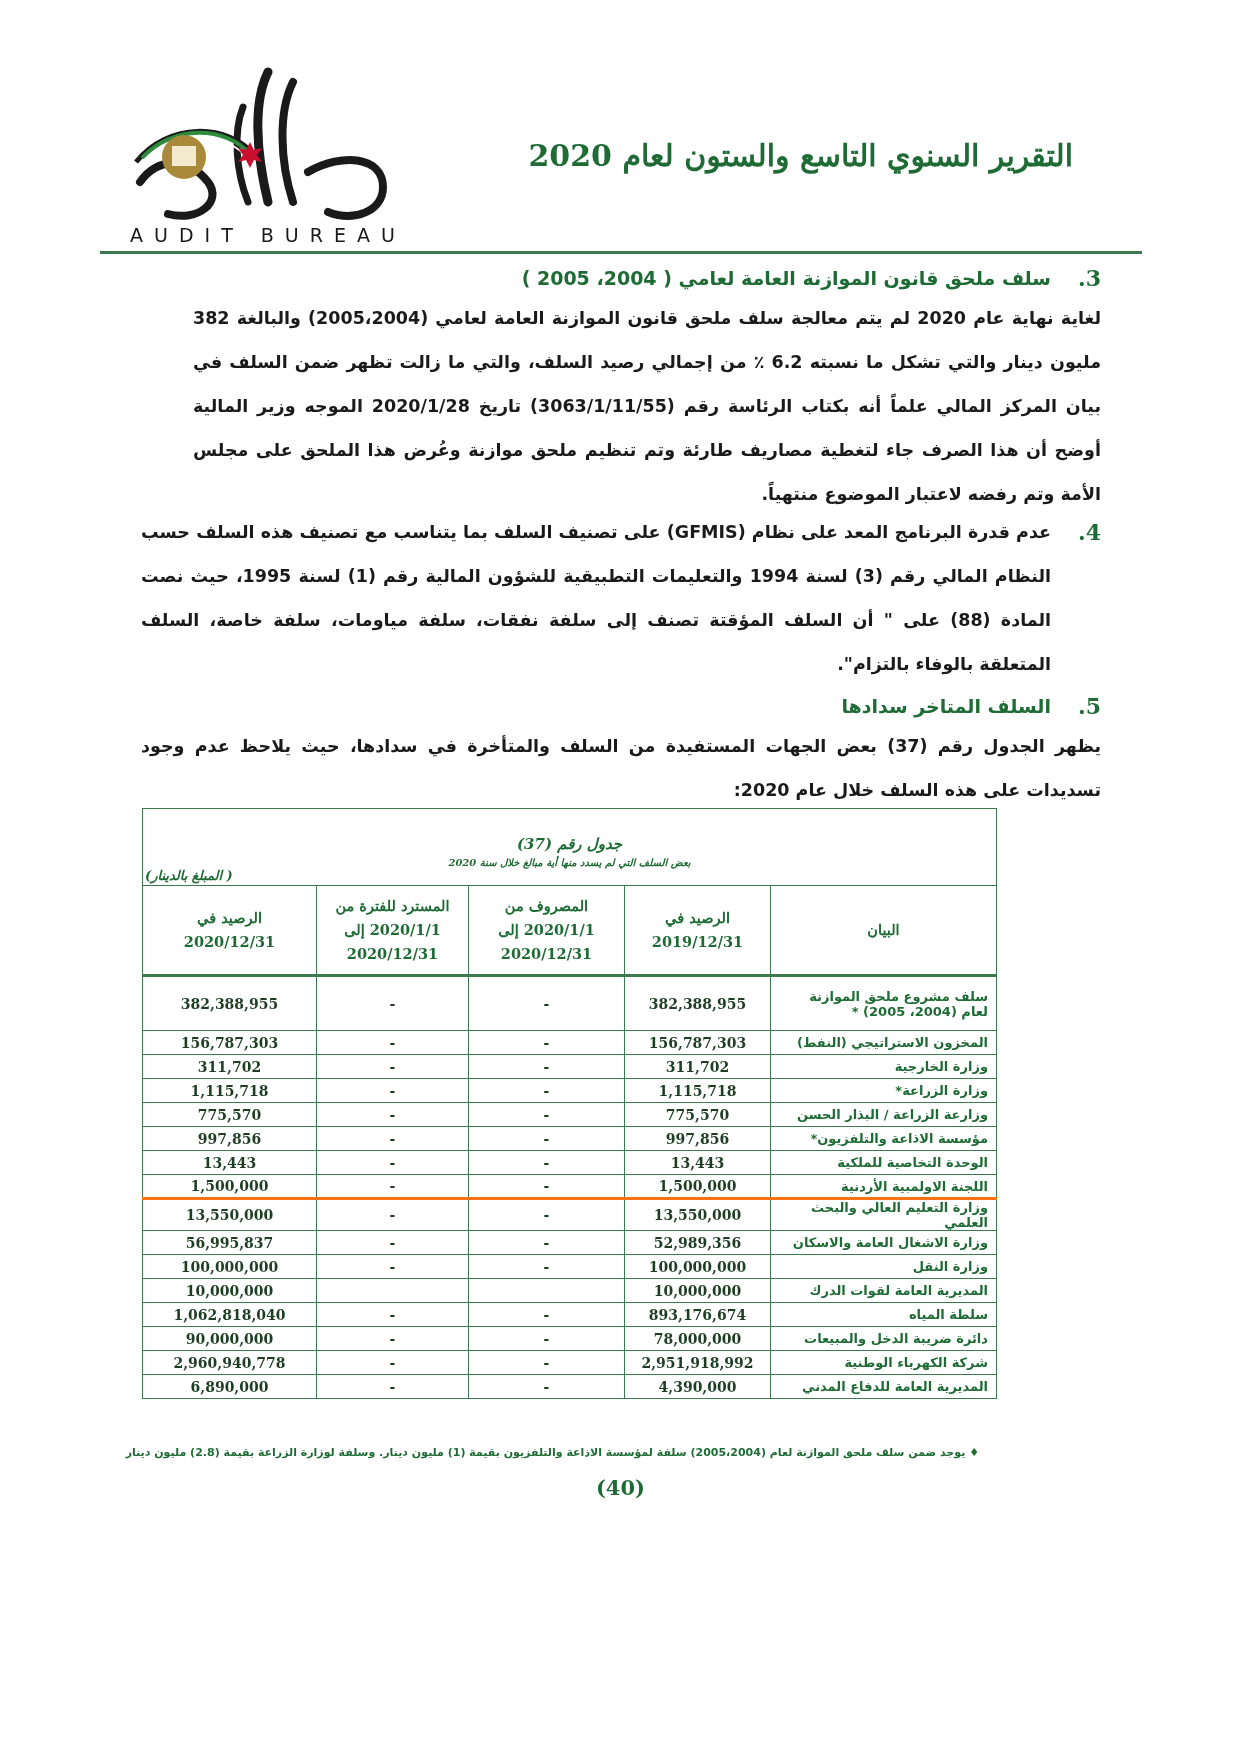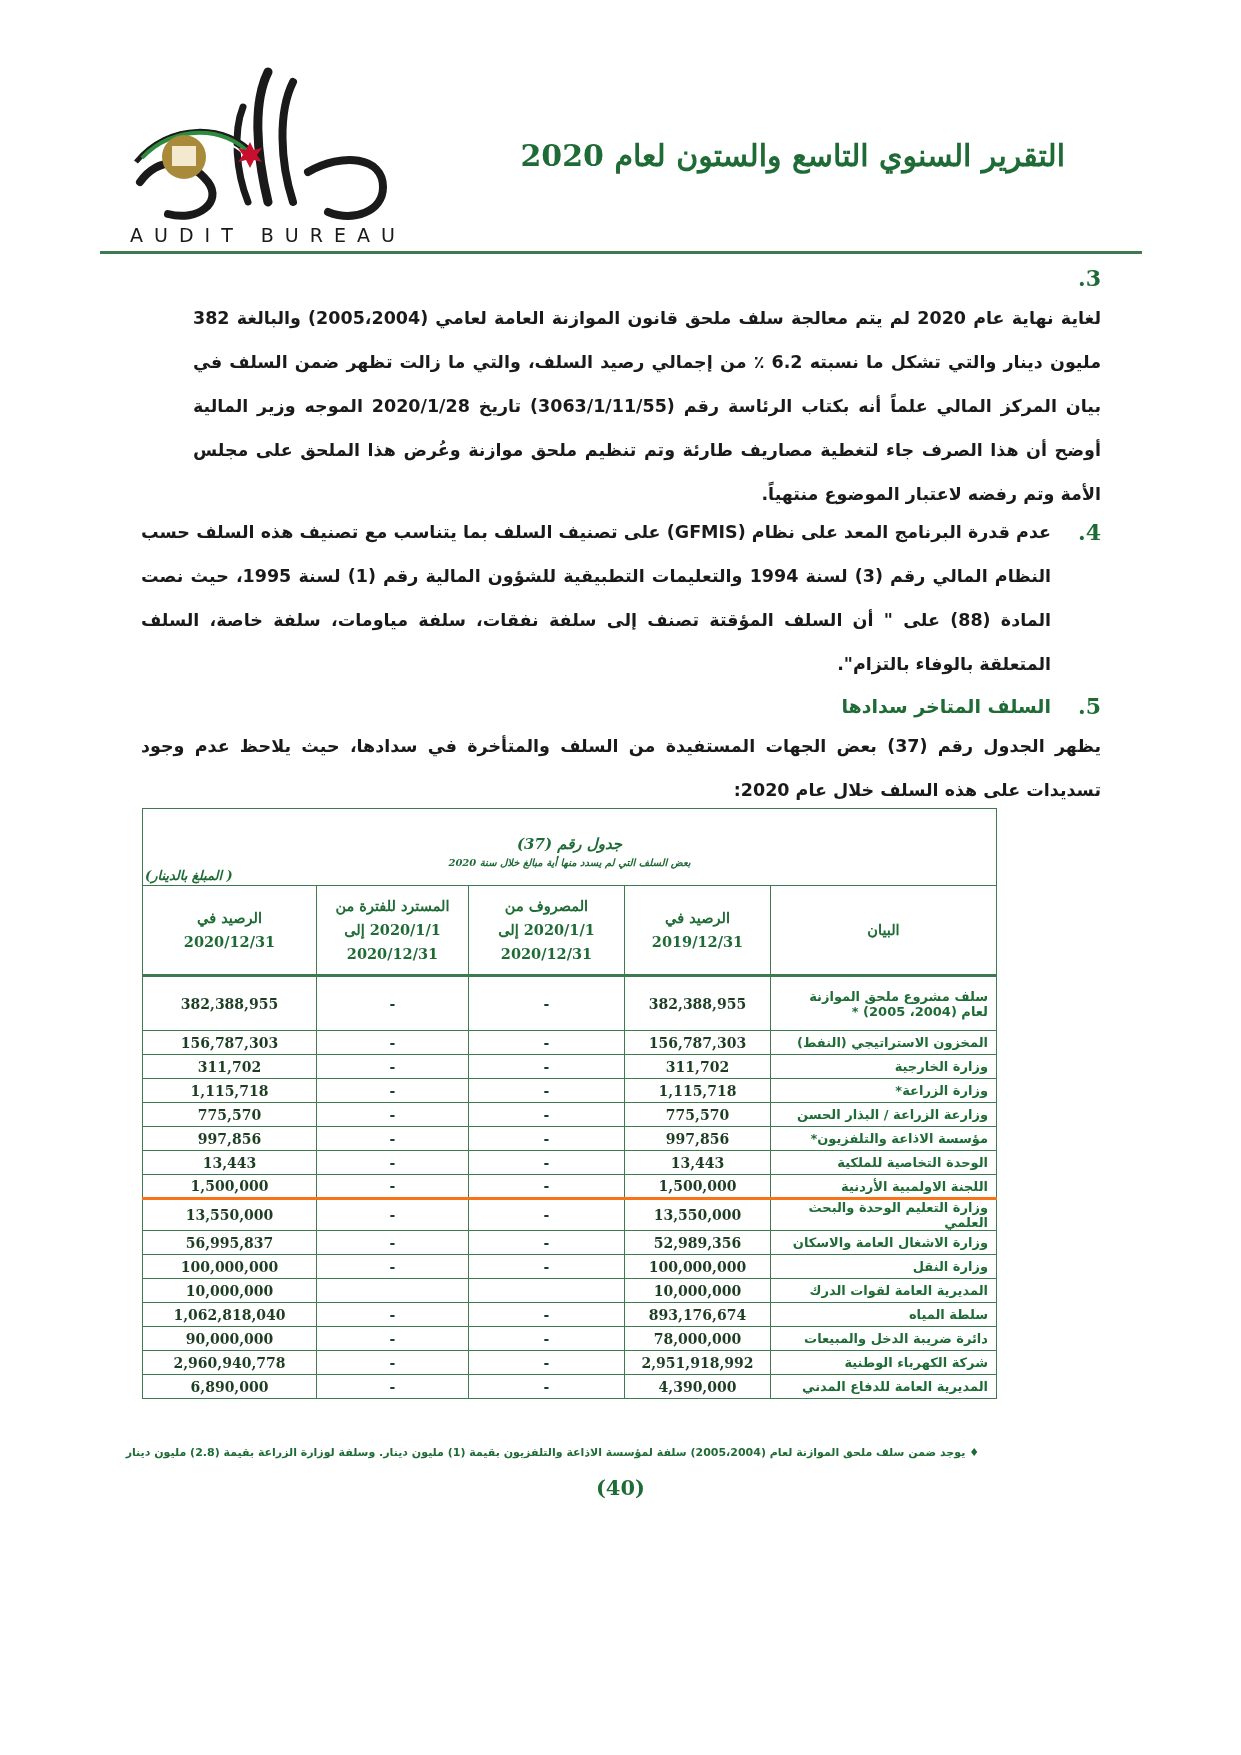--- a/index.html
+++ b/index.html
@@ -6,21 +6,21 @@
   body { width: 1241px; height: 1755px; position: relative; overflow: hidden;
          font-family: "DejaVu Sans", sans-serif; color: #1a1a1a; }
 
   
   .header { position: absolute; left: 0; top: 0; width: 1241px; height: 260px; }
   .logo { position: absolute; left: 128px; top: 62px; width: 290px; height: 185px; }
   .logo-svg { position: absolute; left: 0; top: 0; }
   .logo-text { position: absolute; left: 2px; top: 162px; width: 286px;
                font-family: "DejaVu Sans", sans-serif; font-size: 19px; letter-spacing: 11px;
                color: #1a1a1a; white-space: nowrap; }
-  .report-title { position: absolute; right: 176px; top: 138px; direction: rtl;
+  .report-title { position: absolute; right: 168px; top: 138px; direction: rtl;
                   font-family: "DejaVu Serif", serif; font-weight: bold; font-size: 30px;
                   color: #1f6b35; white-space: nowrap; }
   .header-rule { position: absolute; left: 100px; top: 251px; width: 1042px; height: 3px;
                  background: #3d7a4f; }
 
   
   .section { position: absolute; right: 140px; direction: rtl; width: 960px; }
   .sec-head { display: flex; align-items: center; gap: 28px; font-weight: bold;
               font-size: 19px; color: #1f6b35; height: 36px; }
   .sec-num { font-family: "DejaVu Serif", serif; font-size: 22px; color: #1f6b35; width: 22px; }
@@ -80,20 +80,21 @@
     </svg>
     <div class="logo-text">AUDIT BUREAU</div>
   </div>
   <div class="report-title">التقرير السنوي التاسع والستون لعام 2020</div>
   <div class="header-rule"></div>
 </div>
 
 <div class="section" id="sec3">
   <div class="sec-head">
     <span class="sec-num">3.</span>
+    <span>سلف ملحق قانون الموازنة العامة لعامي ( 2004، 2005 )</span>
   </div>
   <div class="para">لغاية نهاية عام 2020 لم يتم معالجة سلف ملحق قانون الموازنة العامة لعامي (2005،2004) والبالغة 382 مليون دينار والتي تشكل ما نسبته 6.2 ٪ من إجمالي رصيد السلف، والتي ما زالت تظهر ضمن السلف في بيان المركز المالي علماً أنه بكتاب الرئاسة رقم (3063/1/11/55) تاريخ 2020/1/28 الموجه وزير المالية أوضح أن هذا الصرف جاء لتغطية مصاريف طارئة وتم تنظيم ملحق موازنة وعُرض هذا الملحق على مجلس الأمة وتم رفضه لاعتبار الموضوع منتهياً.</div>
 </div>
 
 <div class="section" id="sec4">
   <div style="display:flex; gap:28px;">
     <span class="sec-num" style="line-height:44px; font-weight:bold;">4.</span>
     <div class="para" style="flex:1;">عدم قدرة البرنامج المعد على نظام (GFMIS) على تصنيف السلف بما يتناسب مع تصنيف هذه السلف حسب النظام المالي رقم (3) لسنة 1994 والتعليمات التطبيقية للشؤون المالية رقم (1) لسنة 1995، حيث نصت المادة (88) على " أن السلف المؤقتة تصنف إلى سلفة نفقات، سلفة مياومات، سلفة خاصة، السلف المتعلقة بالوفاء بالتزام".</div>
   </div>
 </div>
@@ -182,21 +183,21 @@
           <td class="num">13,443</td>
         </tr>
         <tr class="row">
           <td class="name">اللجنة الاولمبية الأردنية</td>
           <td class="num">1,500,000</td>
           <td class="dash">-</td>
           <td class="dash">-</td>
           <td class="num">1,500,000</td>
         </tr>
         <tr class="row thick-top">
-          <td class="name">وزارة التعليم الوحدة والبحث العلمي</td>
+          <td class="name">وزارة التعليم العالي والبحث العلمي</td>
           <td class="num">13,550,000</td>
           <td class="dash">-</td>
           <td class="dash">-</td>
           <td class="num">13,550,000</td>
         </tr>
         <tr class="row">
           <td class="name">وزارة الاشغال العامة والاسكان</td>
           <td class="num">52,989,356</td>
           <td class="dash">-</td>
           <td class="dash">-</td>

